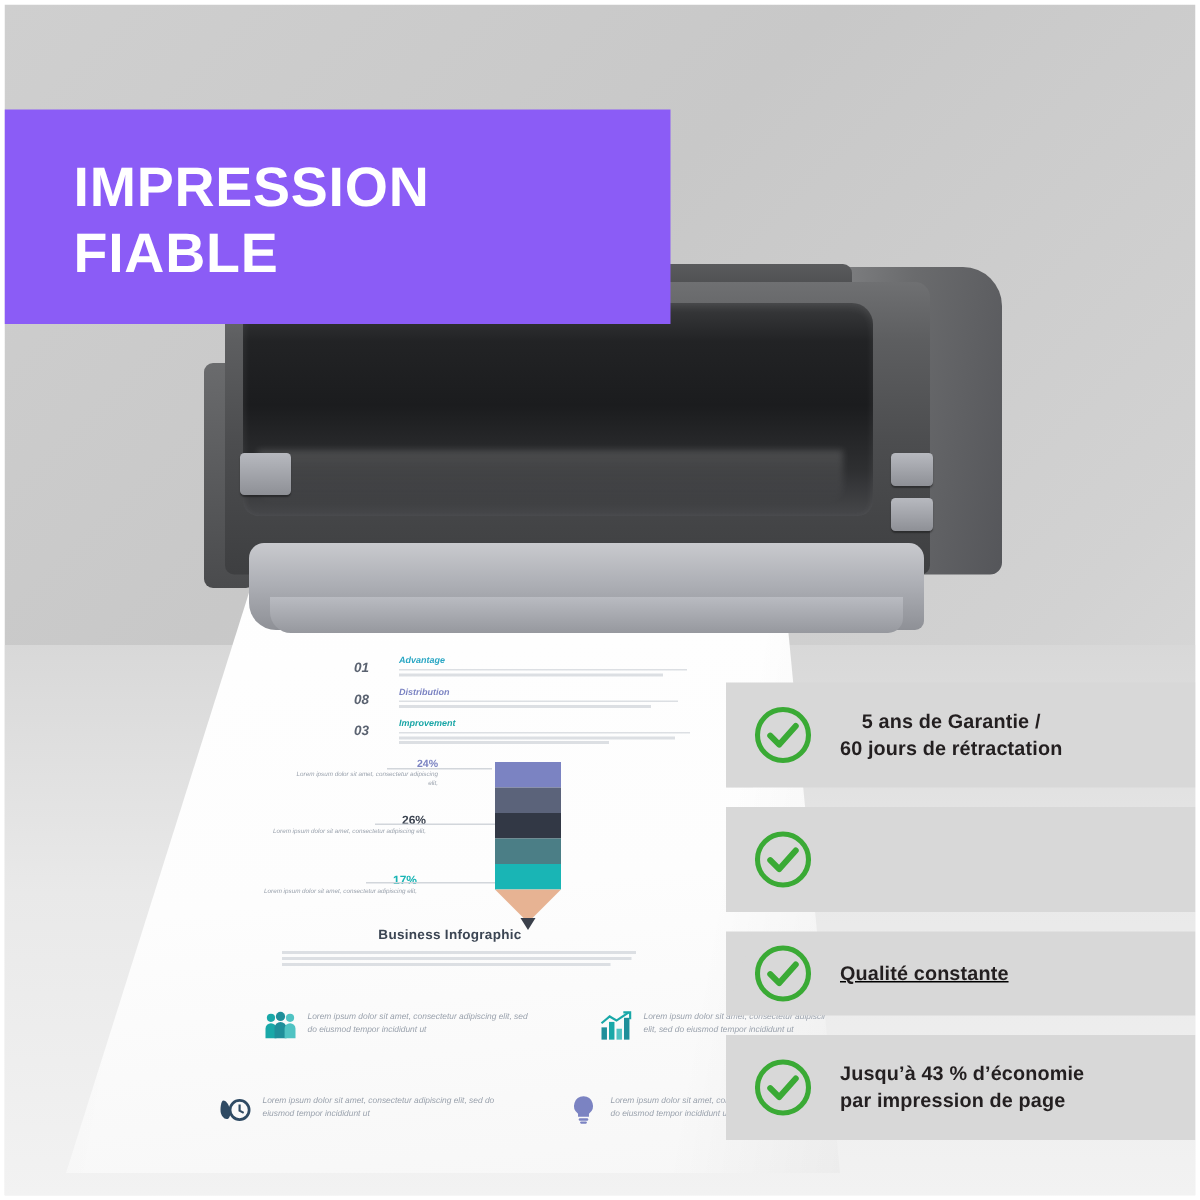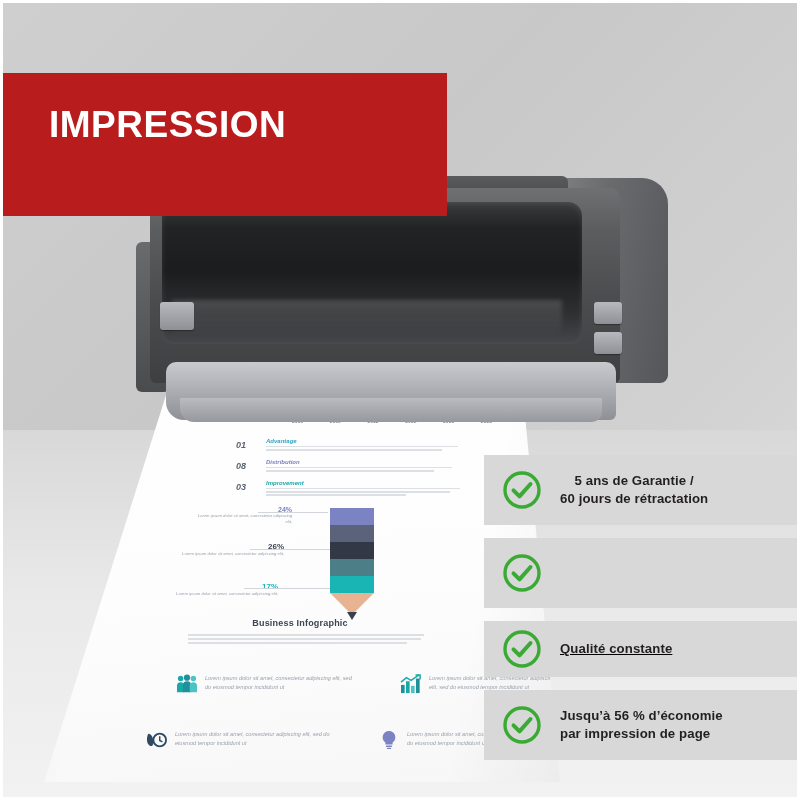--- a/index.html
+++ b/index.html
@@ -148,21 +148,21 @@
   }
   .biz-body{position:absolute;left:188px;top:334px;width:238px;}
   .biz-body i{display:block;height:1.6px;background:#dcdfe3;margin-bottom:2.4px;}
   .featrow{position:absolute;display:flex;align-items:flex-start;}
   .featrow .ico{width:22px;height:20px;margin-right:7px;flex:none;}
   .featrow .tx{font-size:5.6px;color:#9aa2ad;font-style:italic;line-height:1.55;}
 
   
   .banner{
     position:absolute;left:3px;top:73px;width:444px;height:143px;
-    background:#b91c1c;
+    background:#8b5cf6;
   }
   .banner h1{
     margin:0;position:absolute;left:46px;top:30px;
     color:#ffffff;font-size:37px;font-weight:bold;line-height:1.18;letter-spacing:.5px;
   }
 
   
   .card{
     position:absolute;left:484px;width:313px;background:#d8d8d8;
     display:flex;align-items:center;
@@ -381,20 +381,21 @@
     <div class="pr-tray"></div>
     <div class="pr-tray-front"></div>
     <div class="pr-btn b1"></div>
     <div class="pr-btn b2"></div>
     <div class="pr-btn b3"></div>
   </div>
 
   <div class="banner">
     <h1>
       <span>IMPRESSION</span><br>
+      <span>FIABLE</span>
     </h1>
   </div>
 
   <div class="card c1">
     <div class="slant"></div>
     <span class="ck">
       <svg viewBox="0 0 40 40" width="40" height="40">
         <circle cx="20" cy="20" r="17" fill="none" stroke="#3aaa35" stroke-width="3.4"></circle>
         <path d="M11.5 20.4l6 6 11-12.4" fill="none" stroke="#3aaa35" stroke-width="4" stroke-linecap="round" stroke-linejoin="round"></path>
       </svg>
@@ -428,19 +429,19 @@
 
   <div class="card c4">
     <div class="slant"></div>
     <span class="ck">
       <svg viewBox="0 0 40 40" width="40" height="40">
         <circle cx="20" cy="20" r="17" fill="none" stroke="#3aaa35" stroke-width="3.4"></circle>
         <path d="M11.5 20.4l6 6 11-12.4" fill="none" stroke="#3aaa35" stroke-width="4" stroke-linecap="round" stroke-linejoin="round"></path>
       </svg>
     </span>
     <span class="tx">
-      <span>Jusqu’à 56 % d’économie</span><br>
+      <span>Jusqu’à 43 % d’économie</span><br>
       <span>par impression de page</span>
     </span>
   </div>
 
   <div class="frame"></div>
 </div>
 
 </body></html>

